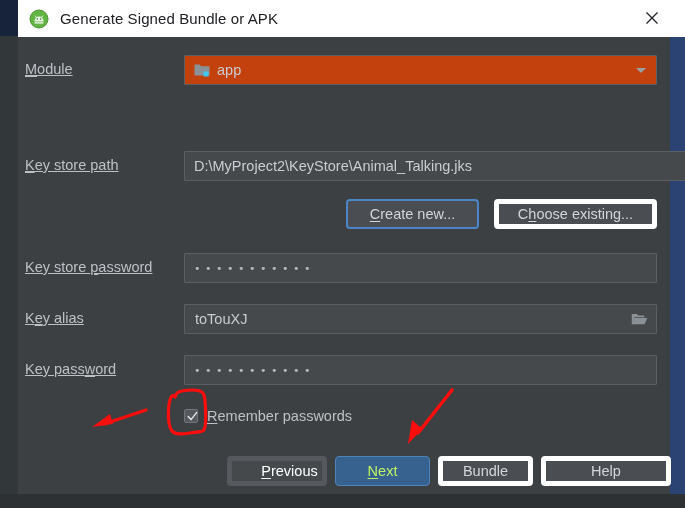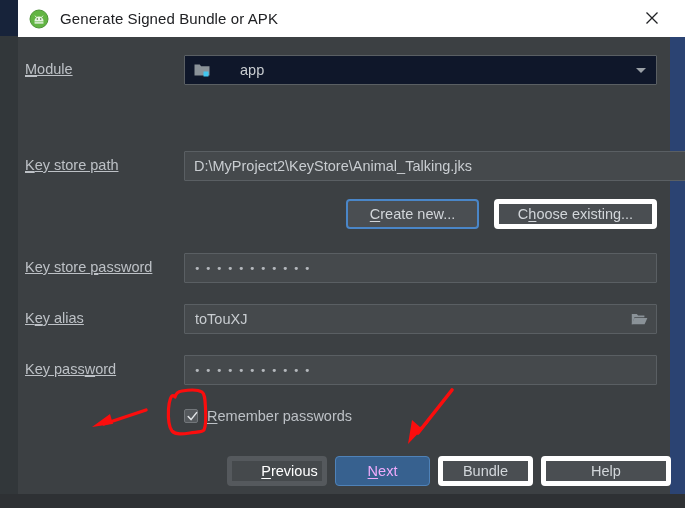--- a/index.html
+++ b/index.html
@@ -106,21 +106,21 @@
     background: #45494c;
     border: 1px solid #5a5f63;
     color: #c9cdd1;
     font-size: 14.5px;
     display: flex;
     align-items: center;
     padding: 0 9px;
     height: 30px;
     border-radius: 1px;
   }
-  .field.combo { background: #0f172a; gap: 23px; }
+  .field.combo { background: #c2410c; }
 
   .folder-module {
     width: 16px; height: 14px;
     position: relative;
     margin-right: 7px;
     flex: 0 0 auto;
   }
 
   .caret {
     position: absolute;
@@ -161,21 +161,21 @@
     white-space: nowrap;
   }
   .btn u { text-decoration: underline; text-underline-offset: 2px; }
   .btn.focused {
     border: 2px solid #4a86c8;
     background: #4a4e52;
   }
   .btn.primary {
     background: #37618f;
     border: 1px solid #4f82b8;
-    color: #f0abfc;
+    color: #bef264;
   }
   .btn.disabled {
     color: #ffffff;
     background: #45494c;
     border-color: #55595d;
     padding-left: 25px;
   }
 
   
   .checkrow {

